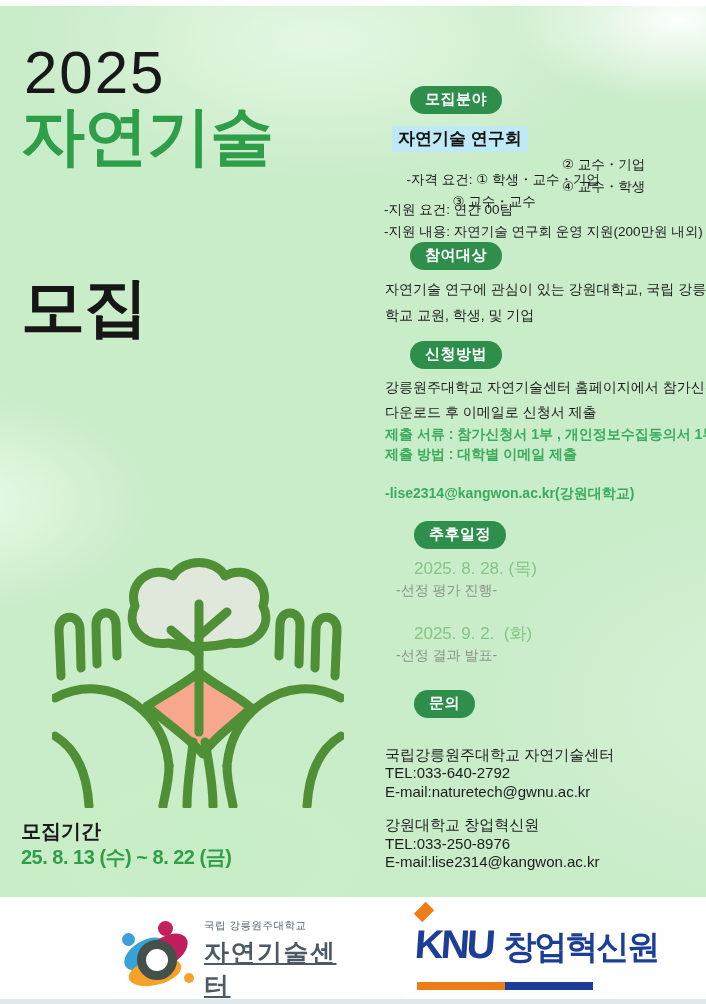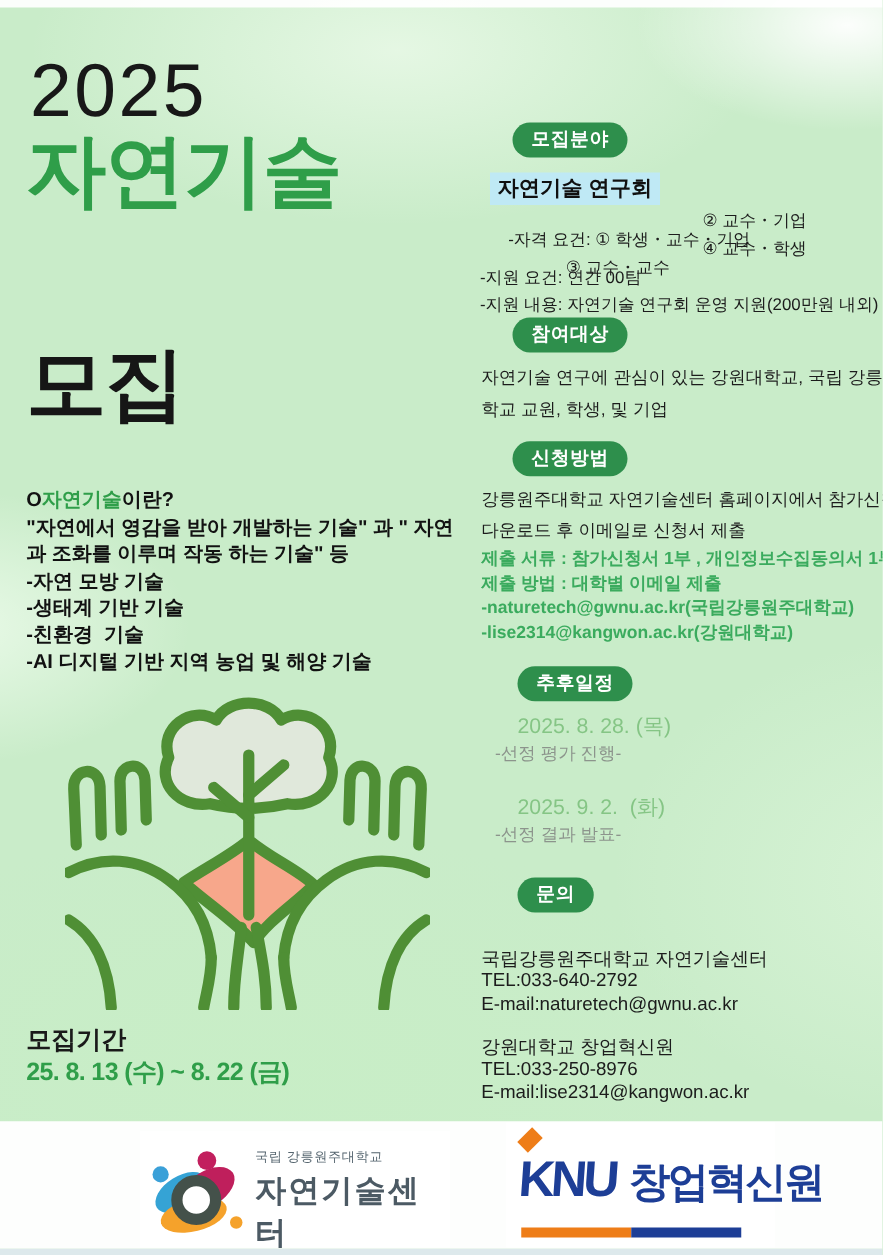--- a/index.html
+++ b/index.html
@@ -20,21 +20,21 @@
   
   .year{left:24px;top:38px;font-size:60px;font-weight:400;color:#181818;letter-spacing:2px;}
   .title-green{left:21px;top:104px;font-size:64px;line-height:1;font-weight:800;color:#2f9e49;letter-spacing:-1px;}
   .title-black{font-size:64px;line-height:1;font-weight:800;color:#161616;letter-spacing:-1px;left:21px;}
   .t2{top:190px;} .t3{top:275px;}
   .definition{left:21px;top:390px;font-size:16px;font-weight:700;color:#121212;line-height:21.5px;}
   .definition .green{color:#2f9e49;}
   .period-label{left:21px;top:818px;font-size:20px;font-weight:600;color:#1a1a1a;}
   .period-value{left:21px;top:844px;font-size:20px;font-weight:800;color:#2f9e49;letter-spacing:-0.5px;}
   
-  .rcol{left:382px;top:12px;width:324px;height:900px;}
+  .rcol{left:382px;top:0;width:324px;height:900px;}
   .pill{position:absolute;display:inline-block;background:#2e8f4c;color:#ffffff;
         font-size:15px;font-weight:700;padding:4px 15px 5px 15px;border-radius:18px;letter-spacing:0.5px;}
   .sec-title{position:absolute;left:10px;top:126px;background:#bfe9f5;color:#101010;
              font-size:17px;font-weight:700;padding:1px 6px 2px 6px;}
   .detail{position:absolute;font-size:13.5px;color:#1c1c1c;white-space:pre;}
   .col2{position:absolute;left:178px;top:0;white-space:pre;}
   .body-text{position:absolute;font-size:14px;color:#1c1c1c;white-space:pre;}
   .green-text{position:absolute;font-size:14px;font-weight:700;color:#3bab5e;white-space:pre;}
   .sched-date{position:absolute;font-size:17px;color:#85c585;white-space:pre;margin-left:16px;}
   .sched-desc{position:absolute;font-size:14px;color:#8c948c;white-space:pre;}
@@ -47,50 +47,41 @@
   .emblem div{position:absolute;border-radius:50%;}
   .e-cyan{left:2px;top:20px;width:46px;height:26px;background:#35a3d5;transform:rotate(-32deg);}
   .e-crimson{left:22px;top:16px;width:48px;height:28px;background:#bf1f5c;transform:rotate(-32deg);}
   .e-orange{left:8px;top:38px;width:54px;height:26px;background:#f5a22b;transform:rotate(-14deg);}
   .e-ring{left:17px;top:19px;width:22px;height:22px;background:#ffffff;border:9px solid #44514a;}
   .e-dot-blue{left:2px;top:12px;width:13px;height:13px;background:#3aa0d8;}
   .e-dot-magenta{left:38px;top:0;width:15px;height:15px;background:#c21f5e;}
   .e-dot-orange{left:64px;top:52px;width:10px;height:10px;background:#f5a22b;}
   .ntc-text{position:absolute;left:92px;top:14px;}
   .ntc-univ{font-size:10.5px;color:#55656f;letter-spacing:0.5px;}
-  .ntc-name{font-size:25px;font-weight:600;color:#4c5a64;letter-spacing:1.5px;margin-top:3px;}
+  .ntc-name{font-size:25px;font-weight:600;color:#4c5a64;letter-spacing:1.5px;margin-top:3px;text-decoration:underline;}
   .knu-box{left:405px;top:898px;width:215px;height:100px;background:#ffffff;}
   .knu-diamond{position:absolute;left:13px;top:8px;width:12px;height:12px;background:#ee7d18;transform:rotate(45deg) scaleY(1.4);}
   .knu-row{position:absolute;left:10px;top:24px;white-space:nowrap;color:#1d3e96;}
   .knu-abbr{font-size:40px;font-weight:800;letter-spacing:-3px;display:inline-block;transform:skewX(-4deg);}
   .knu-name{font-size:33px;font-weight:800;letter-spacing:-2px;display:inline-block;margin-left:6px;}
   .knu-bar{position:absolute;left:12px;top:84px;width:176px;height:8px;display:flex;}
   .knu-bar .orange{width:88px;height:8px;background:#ee7d18;}
   .knu-bar .navy{width:88px;height:8px;background:#1d3e96;}
 </style>
 </head>
 <body>
 
 <div class="poster">
 
   <div class="abs top-strip"></div>
 
   <div class="abs year">2025</div>
   <div class="abs title-green">자연기술</div>
   <div class="abs title-black t3">모집</div>
 
-  <div class="abs definition">
-    <div class="nowrap"><span>O</span><span class="green">자연기술</span><span>이란?</span></div>
-    <div class="nowrap">"자연에서 영감을 받아 개발하는 기술" 과 " 자연</div>
-    <div class="nowrap">과 조화를 이루며 작동 하는 기술" 등</div>
-    <div class="nowrap">-자연 모방 기술</div>
-    <div class="nowrap">-생태계 기반 기술</div>
-    <div class="nowrap">-친환경  기술</div>
-    <div class="nowrap">-AI 디지털 기반 지역 농업 및 해양 기술</div>
-  </div>
 
   <svg class="abs" style="left:52px;top:546px;" width="292" height="262" viewBox="0 0 290 262">
     <g fill="none" stroke="#4f8f35" stroke-width="9" stroke-linecap="round" stroke-linejoin="round">
       <path fill="#f7a78b" d="M146,126 C162,140 186,150 198,162 C182,178 162,190 150,208 C136,192 112,176 94,160 C112,148 132,138 146,126 Z"></path>
       <path fill="#e0e8db" d="M115,97 C90,101 72,80 82,60 C74,36 100,18 120,30 C130,12 162,12 172,30 C192,18 218,36 210,60 C220,80 202,101 177,97 C156,102 136,102 115,97 Z"></path>
       <path d="M146,58 L146,186"></path>
       <path d="M146,90 L174,66"></path>
       <path d="M146,108 L118,84"></path>
       <path d="M140,196 C138,218 134,236 134,260"></path>
       <path d="M152,196 C156,218 160,236 160,260"></path>
@@ -131,21 +122,20 @@
 
     <div class="pill" style="left:28px;top:242px;">참여대상</div>
     <div class="body-text" style="left:3px;top:281px;">자연기술 연구에 관심이 있는 강원대학교, 국립 강릉원주대</div>
     <div class="body-text" style="left:3px;top:307px;">학교 교원, 학생, 및 기업</div>
 
     <div class="pill" style="left:28px;top:341px;">신청방법</div>
     <div class="body-text" style="left:3px;top:379px;">강릉원주대학교 자연기술센터 홈페이지에서 참가신청서</div>
     <div class="body-text" style="left:3px;top:404px;">다운로드 후 이메일로 신청서 제출</div>
     <div class="green-text" style="left:3px;top:426px;">제출 서류 : 참가신청서 1부 , 개인정보수집동의서 1부</div>
     <div class="green-text" style="left:3px;top:446px;">제출 방법 : 대학별 이메일 제출</div>
-    <div class="green-text" style="left:3px;top:465px;">-naturetech@gwnu.ac.kr(국립강릉원주대학교)</div>
     <div class="green-text" style="left:3px;top:485px;">-lise2314@kangwon.ac.kr(강원대학교)</div>
 
     <div class="pill" style="left:32px;top:521px;">추후일정</div>
     <div class="sched-date" style="left:16px;top:557px;">2025. 8. 28. (목)</div>
     <div class="sched-desc" style="left:14px;top:582px;">-선정 평가 진행-</div>
     <div class="sched-date" style="left:16px;top:622px;">2025. 9. 2.  (화)</div>
     <div class="sched-desc" style="left:14px;top:647px;">-선정 결과 발표-</div>
 
     <div class="pill" style="left:32px;top:690px;">문의</div>
     <div class="contact-line" style="left:3px;top:746px;">국립강릉원주대학교 자연기술센터</div>

